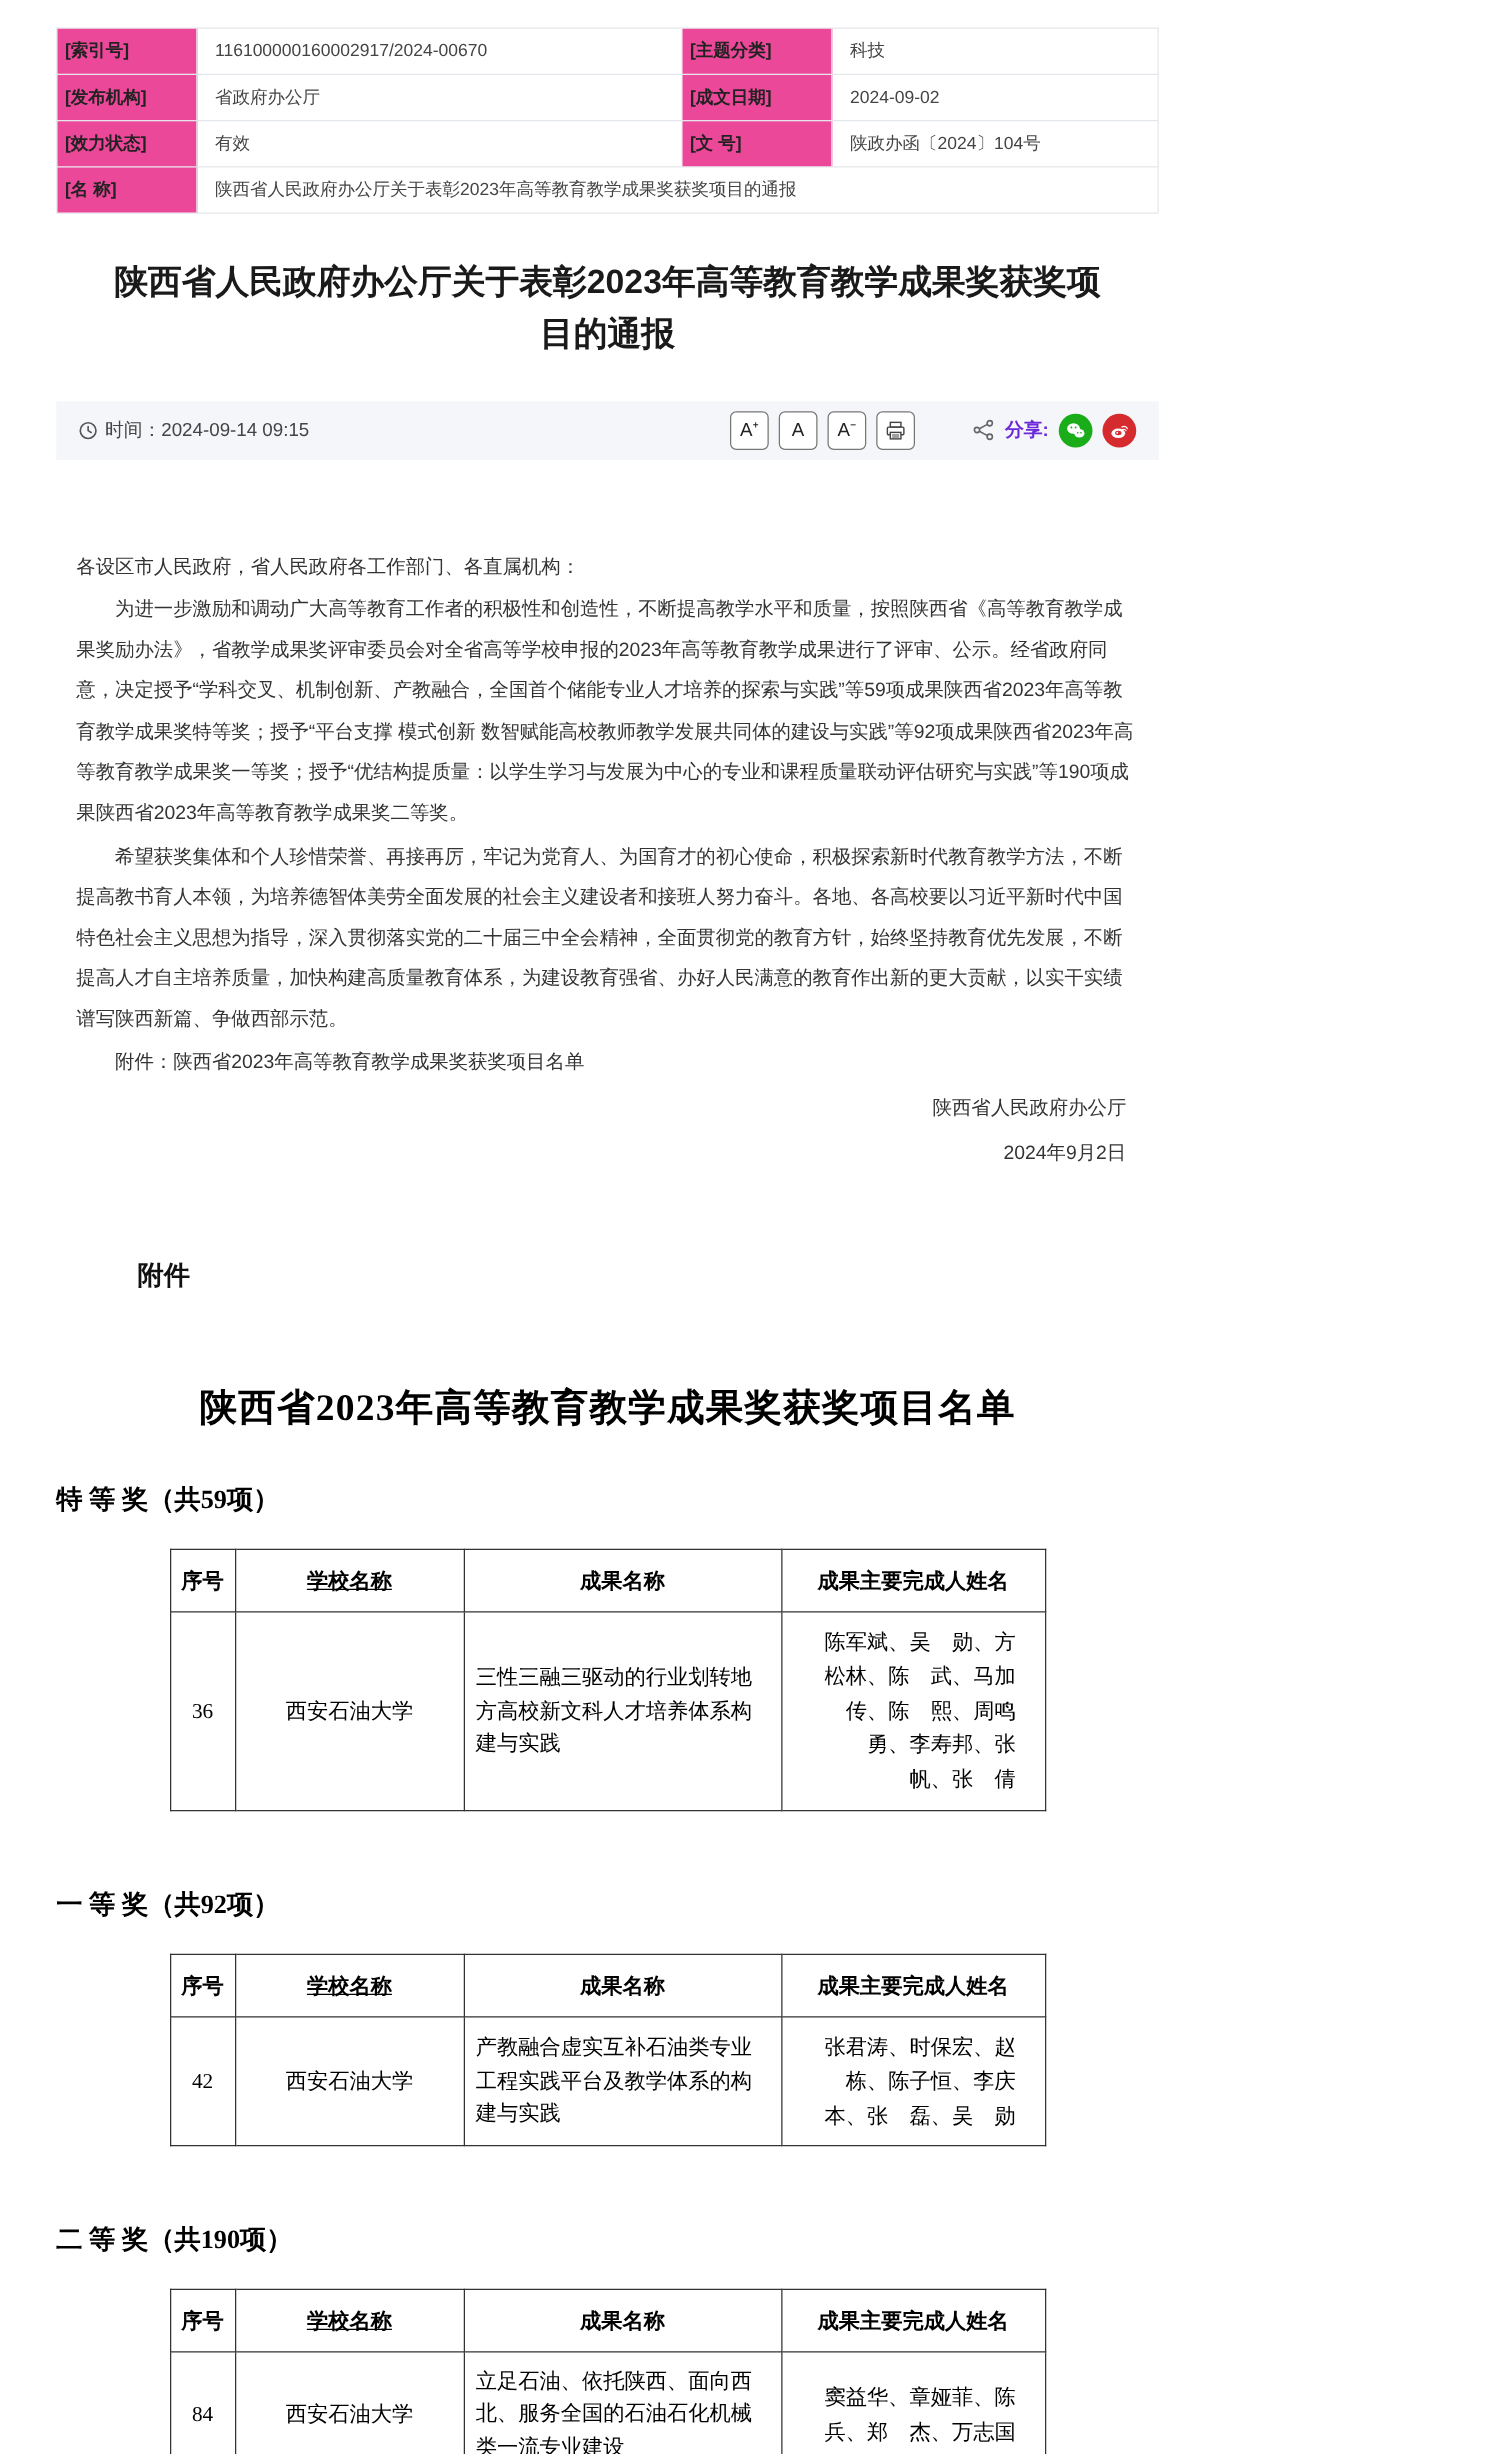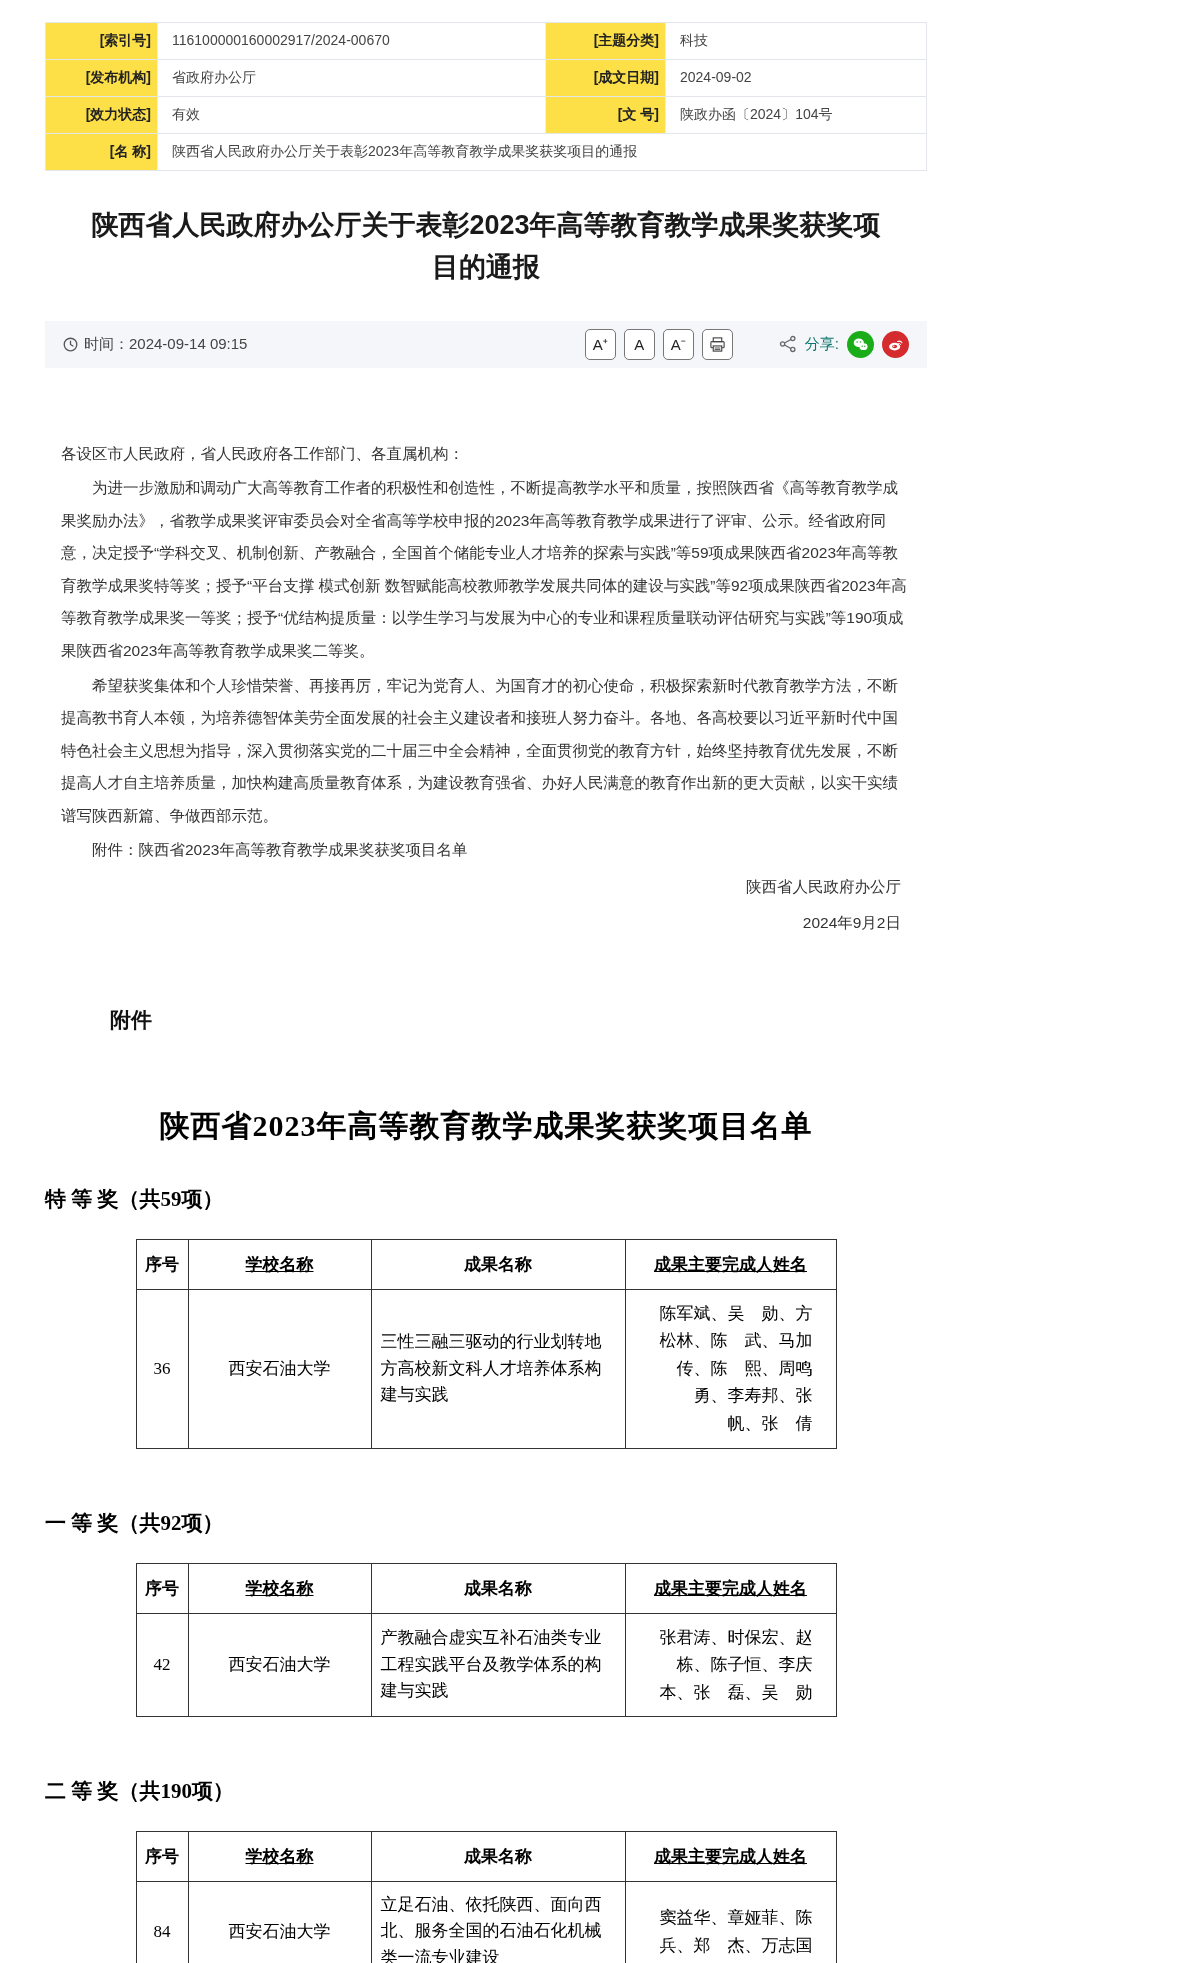--- a/index.html
+++ b/index.html
@@ -10,22 +10,22 @@
     color:#333;
     position:relative;
   }
   .container { width:882px; margin:0 0 0 45px; padding-top:22px; }
 
   
   .meta-table { width:100%; border:1px solid #e3e7ec; border-bottom:none; font-size:14px; }
   .meta-row { display:grid; grid-template-columns:112px 388px 120px 1fr; border-bottom:1px solid #e3e7ec; }
   .meta-row.single { grid-template-columns:112px 1fr; }
   .meta-label {
-    padding:9px 6px; text-align:right; font-weight:bold; color:#222;
-    background:#fde047; border-right:1px solid #e9edf1;
+    padding:9px 6px; text-align:left; font-weight:bold; color:#222;
+    background:#ec4899; border-right:1px solid #e9edf1;
   }
   .meta-value { padding:9px 14px; color:#444; border-right:1px solid #eef1f4; }
   .meta-value:last-child { border-right:none; }
 
   
   .doc-title {
     margin:34px auto 0; width:810px; text-align:center;
     font-size:27px; font-weight:600; color:#1a1a1a; line-height:1.55;
   }
 
@@ -35,21 +35,21 @@
     display:flex; align-items:center; padding:0 18px;
   }
   .time-group { display:flex; align-items:center; gap:6px; font-size:15px; color:#444; }
   .toolbar-right { margin-left:auto; display:flex; align-items:center; gap:8px; }
   .tool-btn {
     width:31px; height:31px; background:#fff; border:1.5px solid #777;
     border-radius:5px; font-size:15px; color:#222; cursor:pointer;
     display:flex; align-items:center; justify-content:center;
     font-family:"Liberation Sans", sans-serif; line-height:1;
   }
-  .share-group { display:flex; align-items:center; gap:8px; margin-left:38px; font-size:15px; color:#0f766e; }
+  .share-group { display:flex; align-items:center; gap:8px; margin-left:38px; font-size:15px; color:#6d28d9;font-weight:bold; }
   .icon-circle { width:27px; height:27px; border-radius:50%; display:flex; align-items:center; justify-content:center; cursor:pointer; }
 
   
   .doc-body { margin-top:70px; padding:0 16px; font-size:15.5px; line-height:2.1; color:#333; }
   .doc-body p { margin-bottom:2px; }
   .indent { text-indent:2em; }
   .sign-block { text-align:right; padding-right:10px; margin-top:4px; }
 
   
   .attach-heading { margin:66px 0 0 65px; font-size:21px; font-weight:bold; color:#111; }
@@ -67,21 +67,21 @@
     width:700px; margin:26px auto 0; border-collapse:collapse;
     font-family:"Liberation Serif", serif; font-size:17px; color:#000;
     table-layout:fixed;
   }
   table.award-table th, table.award-table td { border:1px solid #333; }
   table.award-table th { font-weight:bold; padding:13px 4px; text-align:center; }
   td.cell-no { width:52px; text-align:center; padding:10px 4px; }
   td.cell-school { width:183px; text-align:center; padding:10px 6px; }
   td.cell-ach { width:254px; text-align:left; padding:10px 9px; line-height:1.55; }
   td.cell-people { width:211px; text-align:right; padding:10px 23px; line-height:1.62; }
-  th.h-no { width:52px; } th.h-school { width:183px;text-decoration:underline; } th.h-ach { width:254px; } th.h-people { width:211px;text-decoration:underline; }
+  th.h-no { width:52px; } th.h-school { width:183px;text-decoration:underline; } th.h-ach { width:254px; } th.h-people { width:211px; }
   .spacer-bottom { height:130px; }
 </style>
 </head>
 <body>
 
 <div class="container">
 
   <div class="meta-table">
     <div class="meta-row">
       <div class="meta-label">[索引号]</div>

